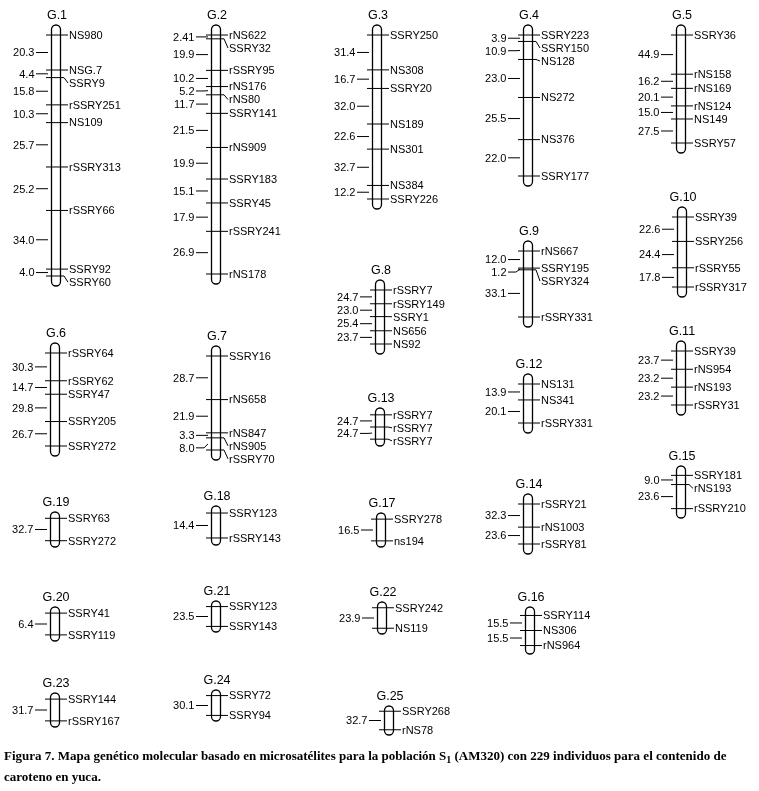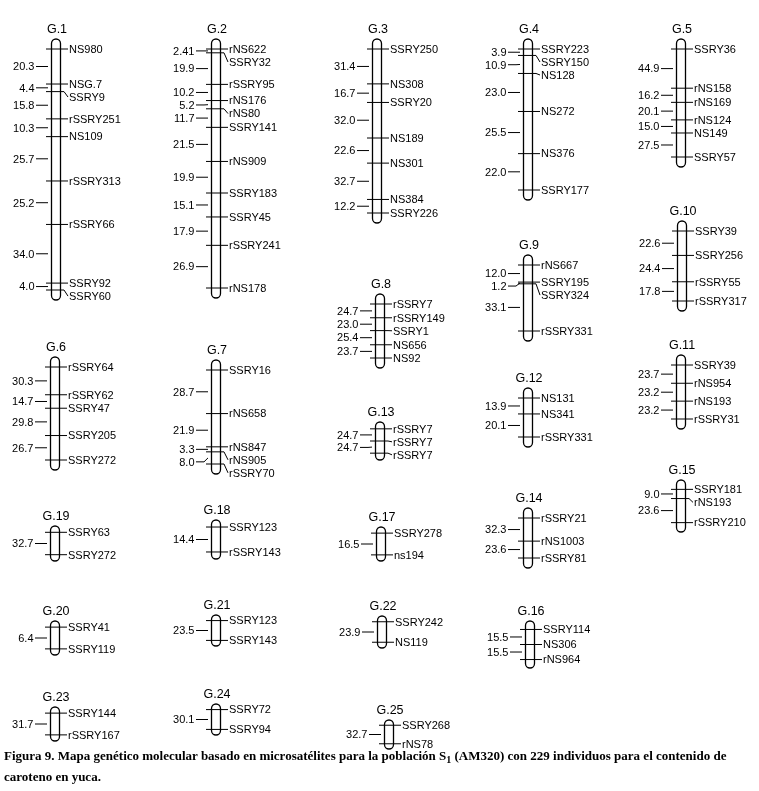--- a/index.html
+++ b/index.html
@@ -1,17 +1,17 @@
 <!DOCTYPE html>
 <html><head>
 <meta charset="utf-8">
 <style>
   html,body{margin:0;padding:0;background:#ffffff;}
   body{width:759px;height:791px;position:relative;font-family:"Liberation Sans",sans-serif;}
-  #figure-area{position:absolute;left:0;top:18px;width:759px;height:746px;}
+  #figure-area{position:absolute;left:0;top:4px;width:759px;height:746px;}
   svg{display:block;}
   svg text{fill:#000;font-family:"Liberation Sans",sans-serif;}
   .gtitle{font-size:12.5px;}
   .mlabel{font-size:11px;}
   .dlabel{font-size:11px;}
   .bar{fill:#fff;stroke:#000;stroke-width:1.3px;}
   .tline{fill:none;stroke:#000;stroke-width:1px;}
   #caption{position:absolute;left:4px;top:747px;width:748px;color:#000;
            font-family:"Liberation Serif",serif;font-weight:bold;font-size:13px;line-height:17px;}
   #caption .sub{font-size:10px;vertical-align:-3px;}
@@ -463,13 +463,13 @@
         <path d="M 379 707.22 L 397 707.22 L 401 707.22" class="tline"></path>
         <text x="402" y="711.02" class="mlabel">SSRY268</text>
         <path d="M 379 725.78 L 397 725.78 L 401 725.78" class="tline"></path>
         <text x="402" y="729.5799999999999" class="mlabel">rNS78</text>
         <path d="M 381 716.5 L 377 716.5 L 369 716.5" class="tline"></path>
         <text x="367.5" y="720.3" text-anchor="end" class="dlabel">32.7</text>
       </g>
     </svg>
 </div>
 
-<div id="caption"><span>Figura 9. Mapa genético molecular basado en microsatélites para la población S</span><span class="sub">1</span><span> (AM320) con 229 individuos para el contenido de caroteno en yuca.</span></div>
+<div id="caption"><span>Figura 7. Mapa genético molecular basado en microsatélites para la población S</span><span class="sub">1</span><span> (AM320) con 229 individuos para el contenido de caroteno en yuca.</span></div>
 
 </body></html>

